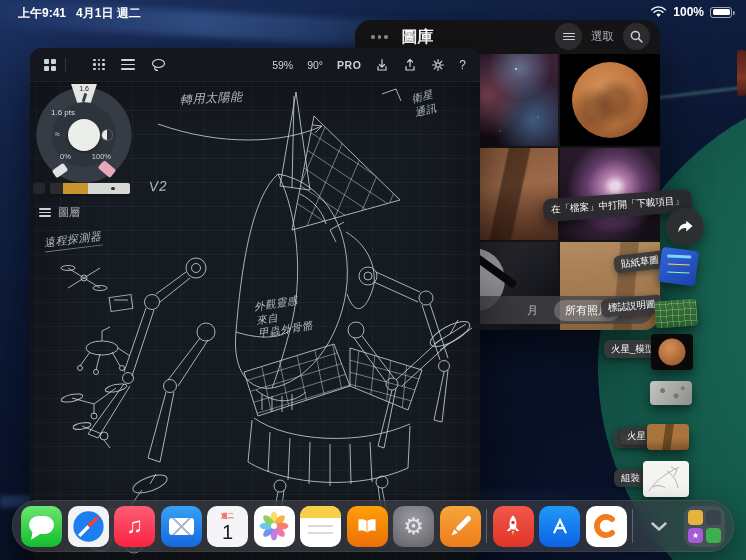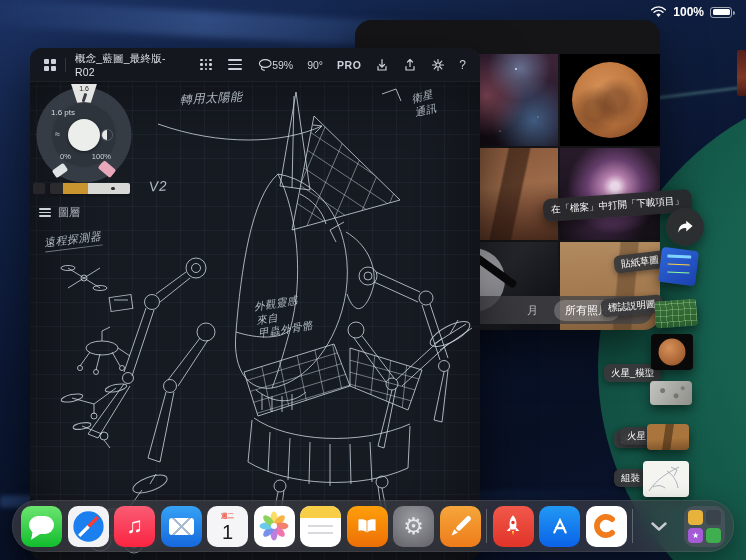--- a/index.html
+++ b/index.html
@@ -244,41 +244,65 @@
       <div class="cell c-dark"></div>
       <div class="cell img-neb1"></div>
       <div class="cell img-mars"></div>
       <div class="cell c-dark"></div>
       <div class="cell img-des1"></div>
       <div class="cell img-neb2"></div>
       <div class="cell c-dark"></div>
       <div class="cell img-obs"></div>
       <div class="cell img-des2"></div>
     </div>
+    <div class="ph-titlebar">
+      <div class="win-dots">
+          <i></i>
+          <i></i>
+          <i></i>
+        </div>
+      <div class="ph-title">圖庫</div>
+      <div class="ph-actions">
+        <div class="circle-btn">
+          <span class="lines-ic">
+              <i></i>
+              <i></i>
+              <i></i>
+            </span>
+        </div>
+        <div class="select-btn">選取</div>
+        <div class="circle-btn">
+          <svg width="13" height="13" viewBox="0 0 13 13">
+            <circle cx="5.4" cy="5.4" r="4" fill="none" stroke="#cfcfd4" stroke-width="1.5"></circle>
+            <path d="M8.6 8.6 L12 12" stroke="#cfcfd4" stroke-width="1.5" stroke-linecap="round"></path>
+          </svg>
+        </div>
+      </div>
+    </div>
     <div class="ph-pill">
       <span class="pill-month">月</span>
       <span class="pill-all">所有照片</span>
     </div>
   </div>
 
   <div class="abs banner">在「檔案」中打開「下載項目」</div>
 
   <div class="abs share-btn">
     <svg width="24" height="24" viewBox="0 0 38 38">
       <path d="M21,9 L31,17.5 L21,26 L21,20.8 C14.5,20.4 10.5,23 8.5,28 C8.5,19 13,13.8 21,13.4 Z" fill="#fff"></path>
     </svg>
   </div>
 
   <div class="drag-label" style="left:614px;top:253px;transform:rotate(-7deg);">貼紙草圖</div>
   <div class="thumb th-sticker"></div>
 
   <div class="drag-label" style="left:601px;top:297px;transform:rotate(-5deg);">標誌説明圖</div>
   <div class="thumb th-circuit"></div>
 
-  <div class="drag-label" style="left:604px;top:340px;margin-top:24px;">火星_模型</div>
+  <div class="drag-label" style="left:604px;top:340px;">火星_模型</div>
   <div class="thumb th-marsball"></div>
 
   <div class="drag-label" style="left:614px;top:384px;margin-top:46px;">火衛二</div>
   <div class="thumb th-rock"></div>
 
   <div class="drag-label" style="left:620px;top:427px;">火星</div>
   <div class="thumb th-marsland"></div>
 
   <div class="drag-label" style="left:614px;top:469px;">組裝</div>
   <div class="thumb th-sketch">
@@ -422,21 +446,20 @@
     </div>
 
     <div class="cn-toolbar">
       <span class="grid4">
           <i></i>
           <i></i>
           <i></i>
           <i></i>
         </span>
       <span class="tb-div"></span>
-      <span class="cn-title">概念_藍圖_最終版-R02</span>
       <span class="dots9">
           <i></i>
           <i></i>
           <i></i>
           <i></i>
           <i></i>
           <i></i>
           <i></i>
           <i></i>
           <i></i>
@@ -500,20 +523,24 @@
       <span class="lines3">
           <i></i>
           <i></i>
           <i></i>
         </span>
       <span>圖層</span>
     </div>
   </div>
 
   <div class="abs statusbar">
+    <div class="sb-left">
+      <span>上午9:41</span>
+      <span>4月1日 週二</span>
+    </div>
     <div class="sb-right">
       <svg width="17" height="12" viewBox="0 0 16 12">
         <path d="M8 11 L5.8 8.6 a3.2 3.2 0 0 1 4.4 0 Z" fill="#fff"></path>
         <path d="M3.5 6.2 a6.4 6.4 0 0 1 9 0" stroke="#fff" stroke-width="1.4" fill="none" stroke-linecap="round"></path>
         <path d="M1.2 3.7 a9.6 9.6 0 0 1 13.6 0" stroke="#fff" stroke-width="1.4" fill="none" stroke-linecap="round"></path>
       </svg>
       <span>100%</span>
       <span class="battery">
           <i></i>
           <b></b>

